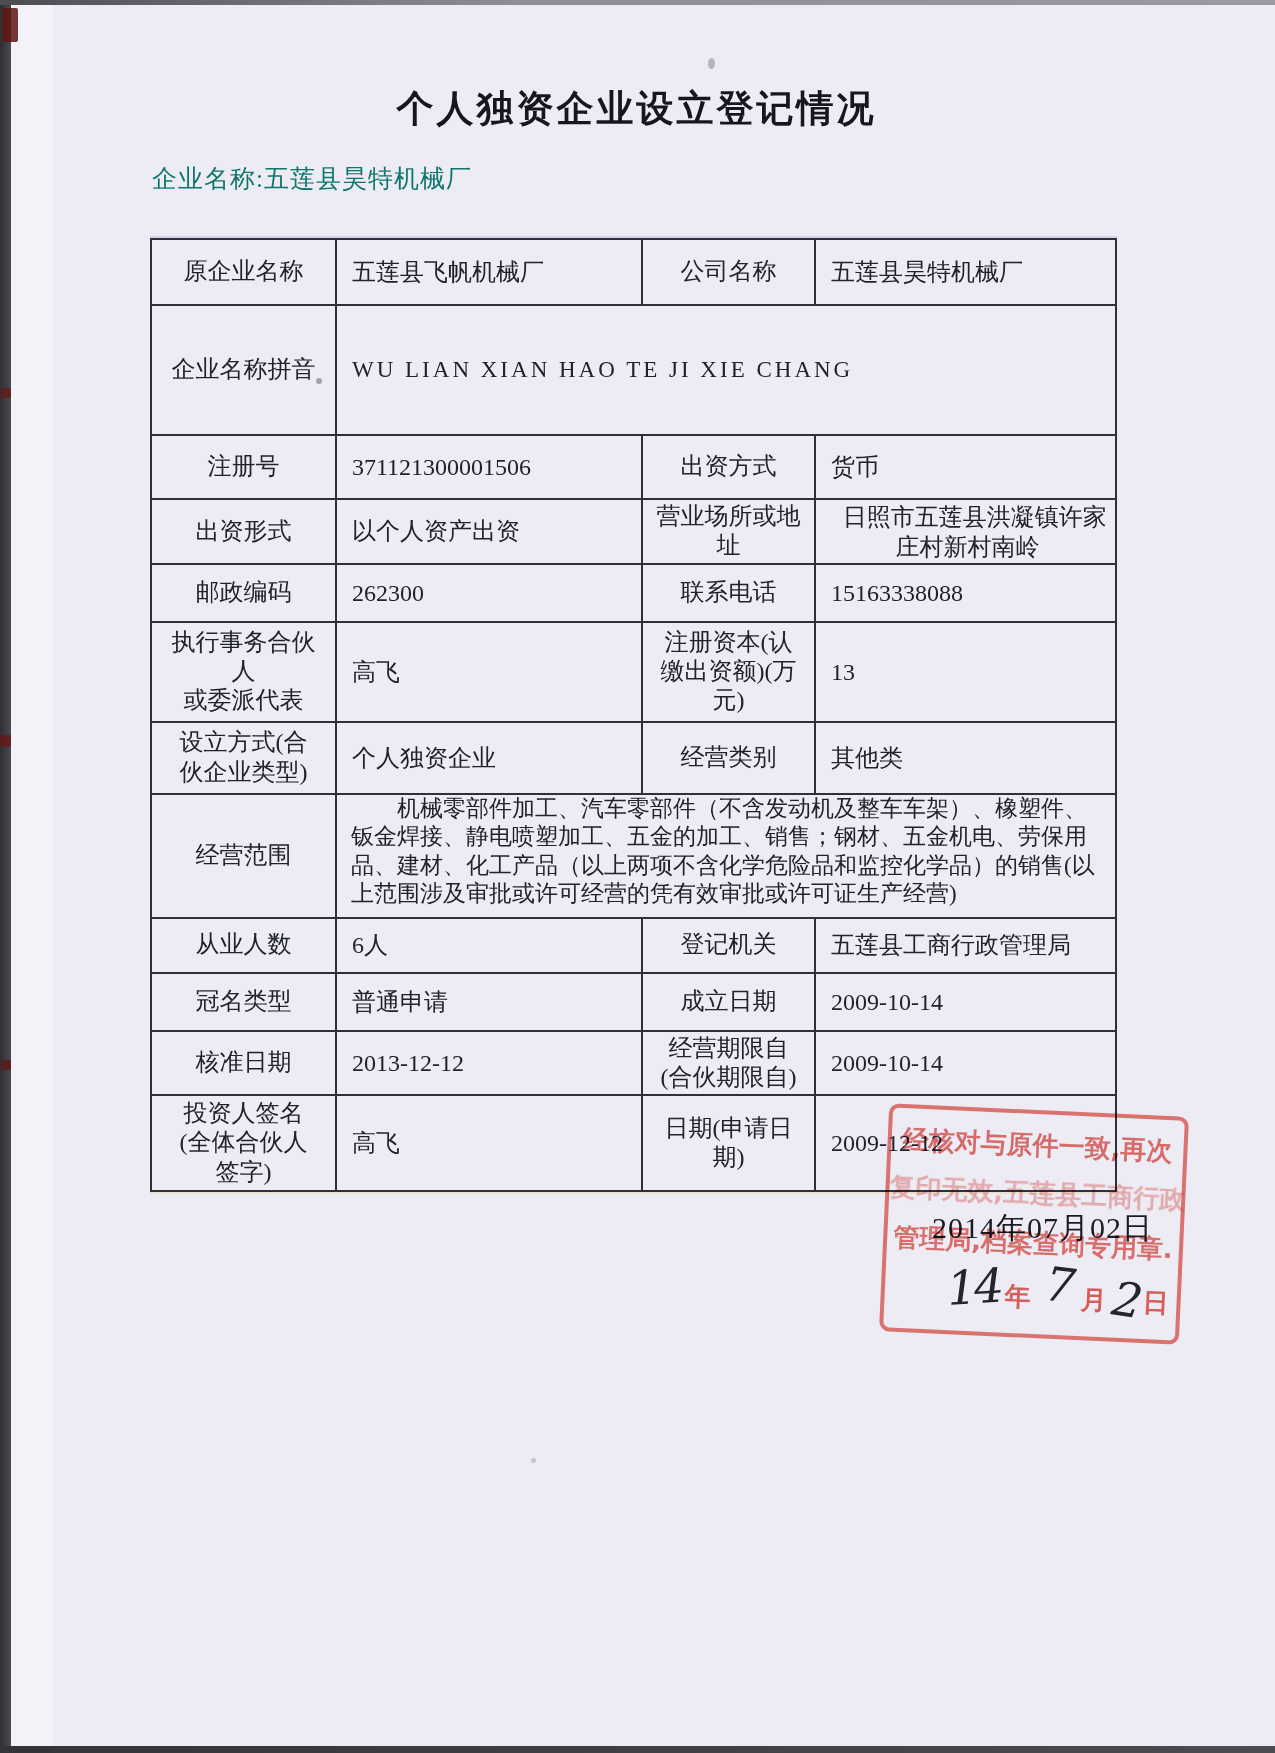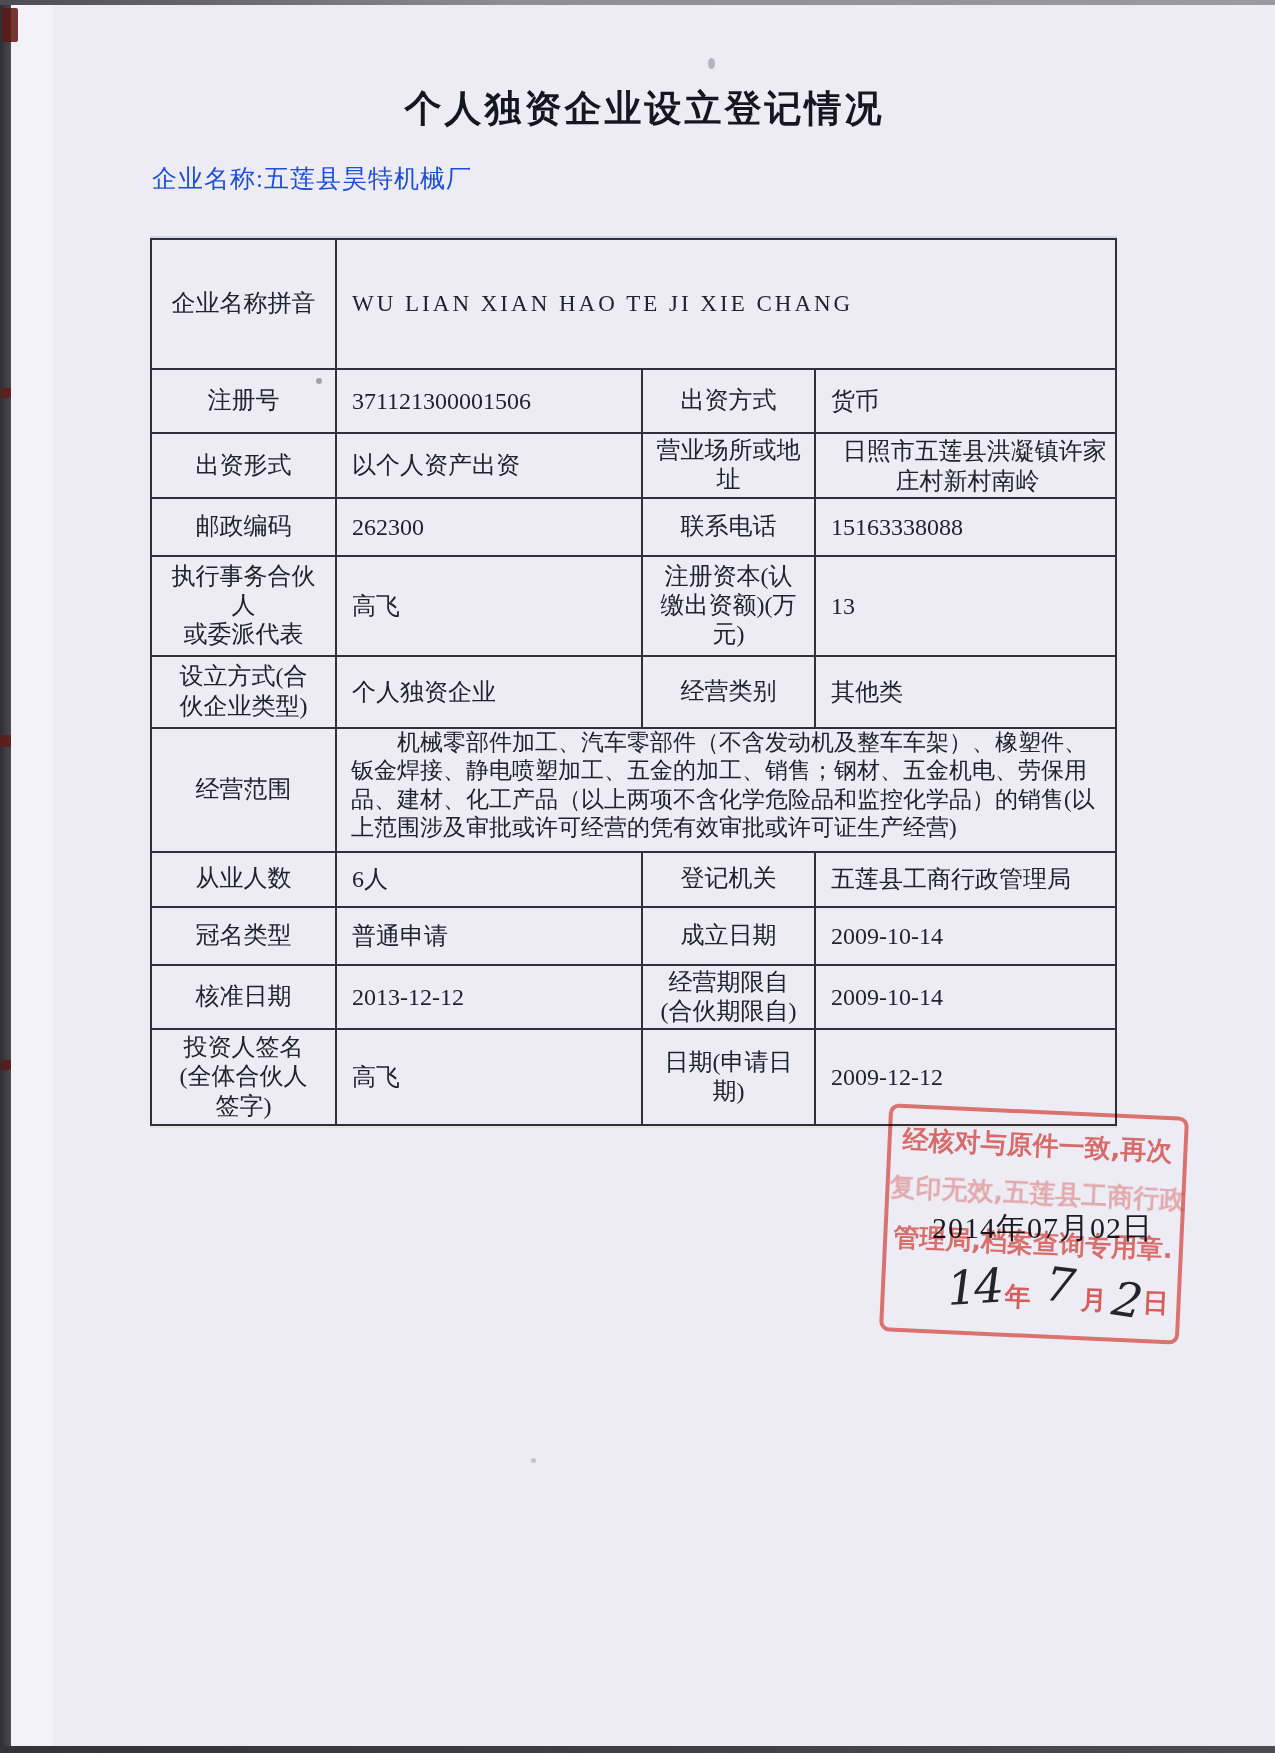--- a/index.html
+++ b/index.html
@@ -15,25 +15,25 @@
   .edge-left2  { position:absolute; left:11px; top:0; width:42px; height:100%;
                  background:#f3f2f8; }
   .edge-top    { position:absolute; left:0; top:0; width:100%; height:5px;
                  background:linear-gradient(90deg,#4c4c52,#8d8d93 40%,#9a9aa0); }
   .edge-bottom { position:absolute; left:0; bottom:0; width:100%; height:7px;
                  background:linear-gradient(90deg,#333338,#4b4b51); }
   .mark { position:absolute; border-radius:2px; }
   .speck { position:absolute; border-radius:50%; }
 
   .doc-title {
-    position:absolute; left:162px; top:84px; width:965px;
+    position:absolute; left:154px; top:84px; width:965px;
     text-align:center; font-family:Liberation Mono, monospace;
     font-weight:bold; font-size:37px; letter-spacing:3px; color:#15161f;
   }
-  .head-line { position:absolute; left:152px; font-size:25px; letter-spacing:1px; color:#1d4ed8; }
+  .head-line { position:absolute; left:152px; font-size:25px; letter-spacing:1px; color:#0f766e; }
   .head-name { top:162px; }
   .head-regno{ top:199px; }
 
   table.doc-table {
     position:absolute; left:150px; top:238px; width:965px;
     border-collapse:collapse; table-layout:fixed;
     box-shadow:0 -2px 0 rgba(70,90,200,.15), 0 2px 0 rgba(205,185,60,.18);
   }
   .doc-table td {
     border:2px solid #2f303a; vertical-align:middle;
@@ -99,20 +99,26 @@
   <div class="head-line head-name">企业名称:五莲县昊特机械厂</div>
 
   <table class="doc-table">
     <colgroup>
         <col style="width:185px">
         <col style="width:306px">
         <col style="width:173px">
         <col style="width:301px">
       </colgroup>
     <tbody>
+        <tr style="height:66px">
+      <td class="label">原企业名称</td>
+      <td class="value">五莲县飞帆机械厂</td>
+      <td class="label">公司名称</td>
+      <td class="value">五莲县昊特机械厂</td>
+    </tr>
     <tr style="height:130px">
       <td class="label">企业名称拼音</td>
       <td class="value pinyin" colspan="3">WU LIAN XIAN HAO TE JI XIE CHANG</td>
     </tr>
     <tr style="height:64px">
       <td class="label">注册号</td>
       <td class="value">371121300001506</td>
       <td class="label">出资方式</td>
       <td class="value">货币</td>
     </tr>

